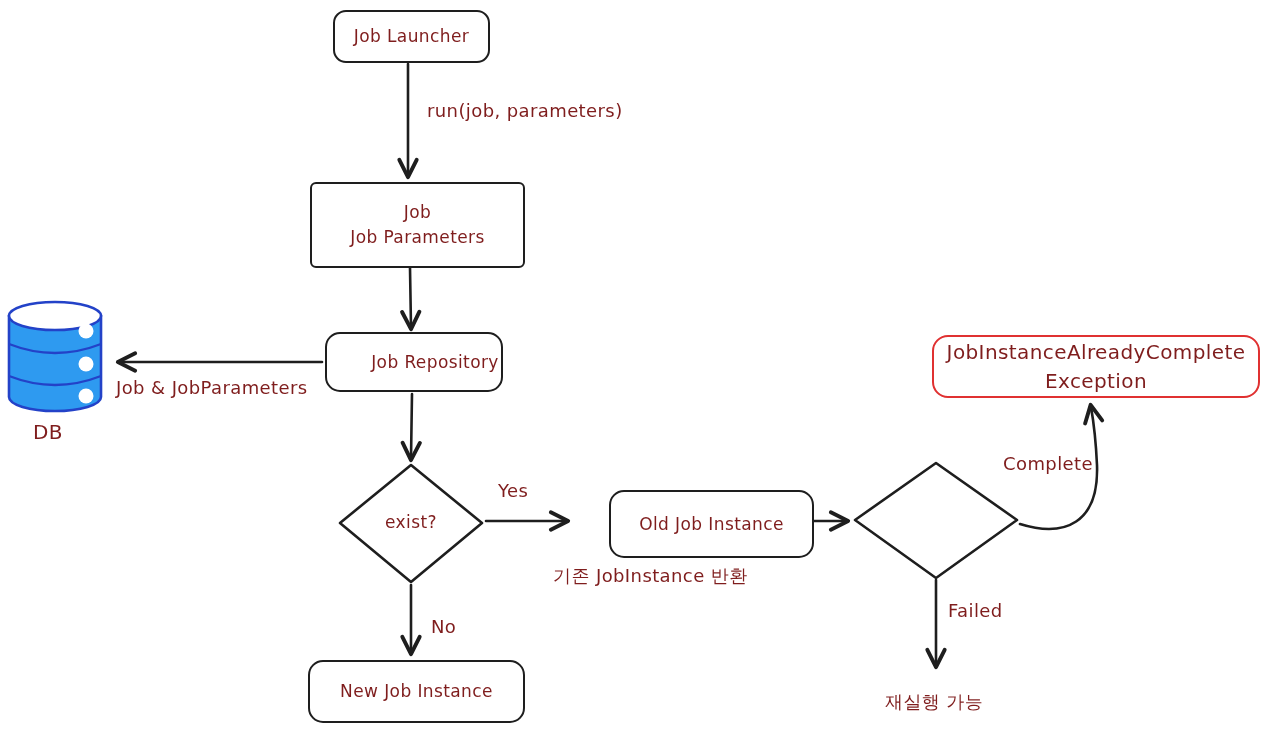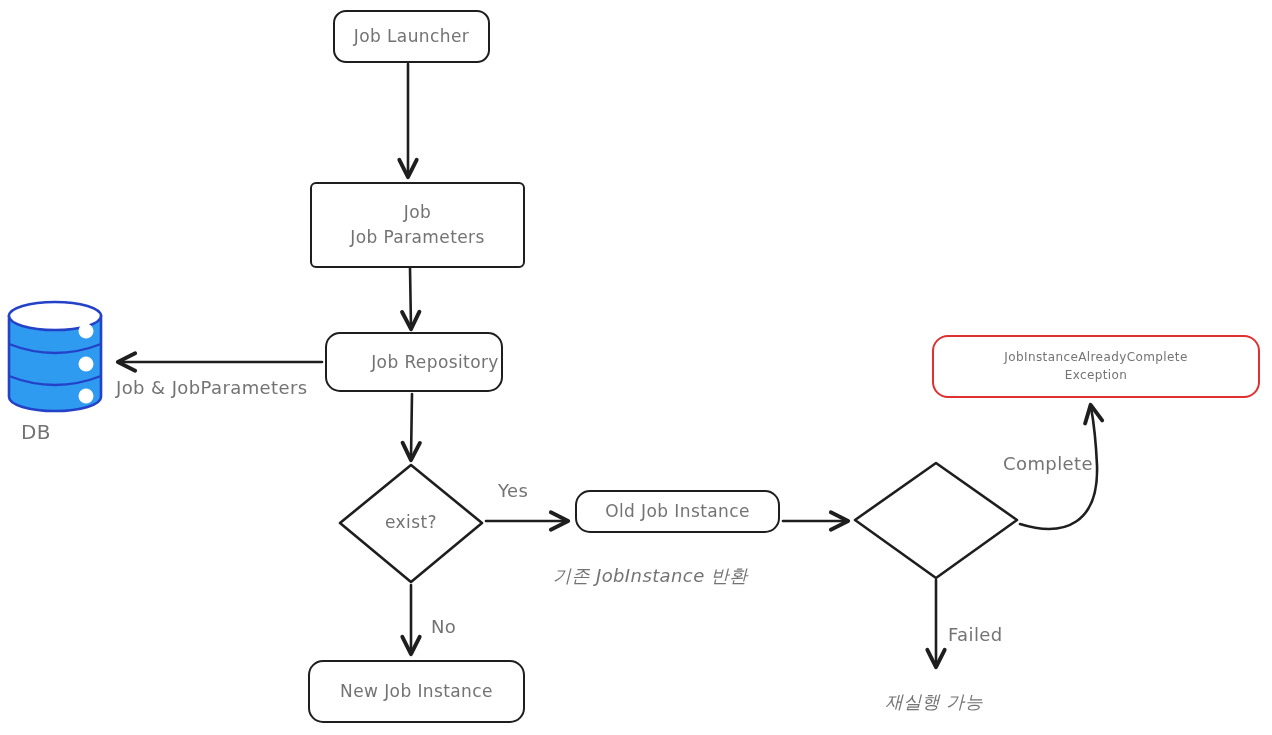--- a/index.html
+++ b/index.html
@@ -1,49 +1,49 @@
 <!DOCTYPE html>
 <html><head>
 <meta charset="utf-8">
 <style>
   html,body{margin:0;padding:0;background:#ffffff;}
   .canvas{
     position:relative;
     width:1272px;height:735px;
     background:#ffffff;
     font-family:"DejaVu Sans", sans-serif;
-    color:#737373;
+    color:#7f1d1d;
     overflow:hidden;
   }
   svg.layer{position:absolute;left:0;top:0;width:1272px;height:735px;}
   .node{
     position:absolute;
     background:#ffffff;
     border:2.6px solid #1e1e1e;
     border-radius:15px;
     display:flex;flex-direction:column;
     align-items:center;justify-content:center;
     text-align:center;
     font-size:17px;
     letter-spacing:0.4px;
     line-height:1.45;
     box-sizing:border-box;
     z-index:2;
   }
-  .node.exception{border-color:#e03131;font-size:12px;}
+  .node.exception{border-color:#e03131;font-size:20px;}
   .diamond-label{
     position:absolute;display:flex;flex-direction:column;
     align-items:center;justify-content:center;text-align:center;
     font-size:17px;letter-spacing:0.4px;line-height:1.4;z-index:2;
   }
   .edge-label{
     position:absolute;font-size:18px;letter-spacing:0.4px;
     white-space:nowrap;z-index:2;background:transparent;
   }
-  .note{font-size:18px;font-style:italic;}
+  .note{font-size:18px;}
   .db-label{font-size:20px;}
 </style>
 </head>
 <body>
 
 <div class="canvas">
 
   <svg class="layer" viewBox="0 0 1272 735">
     <defs>
       <marker id="ah" viewBox="0 0 12 12" refX="9" refY="6" markerWidth="10" markerHeight="10" orient="auto-start-reverse">
@@ -85,48 +85,49 @@
 
   <div class="node" style="left:310px;top:182px;width:215px;height:86px;border-radius:6px;">
     <span>Job</span>
     <span>Job Parameters</span>
   </div>
 
   <div class="node" style="left:325px;top:332px;width:178px;height:60px;padding-left:42px;">
     <span>Job Repository</span>
   </div>
 
-  <div class="node" style="left:575px;top:490px;width:205px;height:43px;">
+  <div class="node" style="left:609px;top:490px;width:205px;height:68px;">
     <span>Old Job Instance</span>
   </div>
 
   <div class="node exception" style="left:932px;top:335px;width:328px;height:63px;border-radius:16px;">
     <span>JobInstanceAlreadyComplete</span>
     <span>Exception</span>
   </div>
 
   <div class="node" style="left:308px;top:660px;width:217px;height:63px;">
     <span>New Job Instance</span>
   </div>
 
   <div class="diamond-label" style="left:351px;top:493px;width:120px;height:60px;">
     <span>exist?</span>
   </div>
 
 
+  <div class="edge-label" style="left:427px;top:100px;">run(job, parameters)</div>
 
   <div class="edge-label" style="left:116px;top:377px;">Job &amp; JobParameters</div>
 
   <div class="edge-label" style="left:498px;top:480px;">Yes</div>
 
   <div class="edge-label" style="left:431px;top:607px;margin-top:9px;">No</div>
 
   <div class="edge-label" style="left:1003px;top:453px;">Complete</div>
 
-  <div class="edge-label" style="left:948px;top:624px;">Failed</div>
+  <div class="edge-label" style="left:948px;top:600px;">Failed</div>
 
   <div class="edge-label note" style="left:553px;top:564px;">기존 JobInstance 반환</div>
 
   <div class="edge-label note" style="left:885px;top:690px;">재실행 가능</div>
 
-  <div class="edge-label db-label" style="left:21px;top:420px;">DB</div>
+  <div class="edge-label db-label" style="left:33px;top:420px;">DB</div>
 
 </div>
 
 </body></html>

